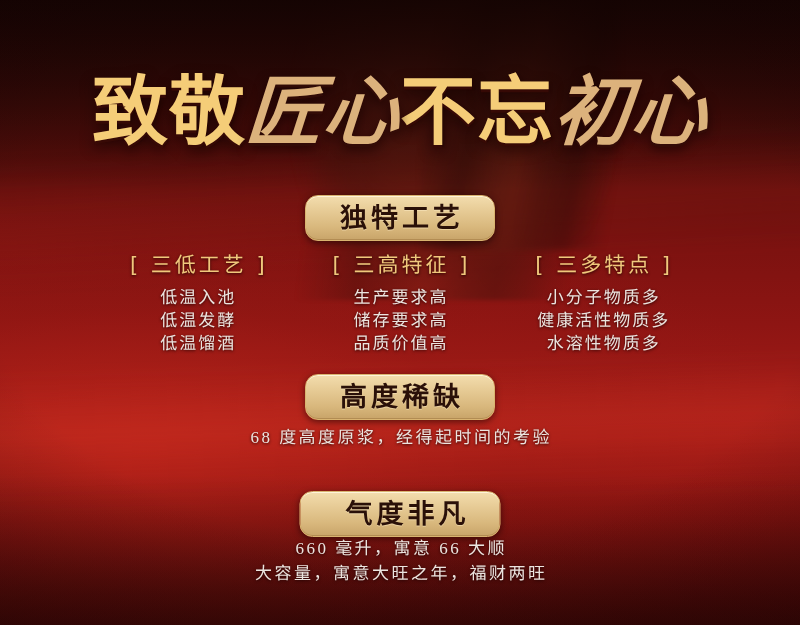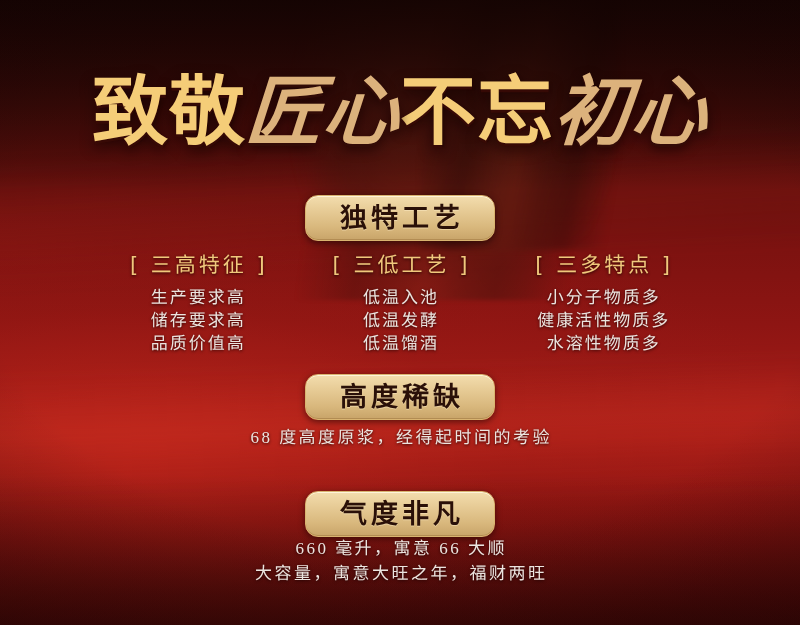--- a/index.html
+++ b/index.html
@@ -178,21 +178,21 @@
     font-weight: 700;
     font-size: 27px;
     line-height: 1;
     color: #2a1008;
     letter-spacing: 4px;
     text-indent: 4px;
     text-shadow: 0 1px 0 rgba(255,240,205,0.45);
   }
   #badge-craft  { top: 195px; }
   #badge-rare   { top: 374px; }
-  #badge-spirit { top: 491px; }
+  #badge-spirit { top: 491px; padding-left: 11px; }
 
   
   .cols {
     position: absolute;
     left: 96px;
     right: 96px;
     top: 250px;
     display: grid;
     grid-template-columns: 1fr 1fr 1fr;
     column-gap: 0;
@@ -267,33 +267,33 @@
       <span class="hl-seg">不忘</span>
       <span class="hl-brush">初心</span>
     </div>
 
     <div class="badge" id="badge-craft">
       <span class="badge-text">独特工艺</span>
     </div>
 
     <div class="cols">
       <div class="col">
+        <div class="col-head">[ 三低工艺 ]</div>
+        <ul class="col-list">
+          <li>低温入池</li>
+          <li>低温发酵</li>
+          <li>低温馏酒</li>
+        </ul>
+      </div>
+      <div class="col">
         <div class="col-head">[ 三高特征 ]</div>
         <ul class="col-list">
           <li>生产要求高</li>
           <li>储存要求高</li>
           <li>品质价值高</li>
-        </ul>
-      </div>
-      <div class="col">
-        <div class="col-head">[ 三低工艺 ]</div>
-        <ul class="col-list">
-          <li>低温入池</li>
-          <li>低温发酵</li>
-          <li>低温馏酒</li>
         </ul>
       </div>
       <div class="col">
         <div class="col-head">[ 三多特点 ]</div>
         <ul class="col-list">
           <li>小分子物质多</li>
           <li>健康活性物质多</li>
           <li>水溶性物质多</li>
         </ul>
       </div>

